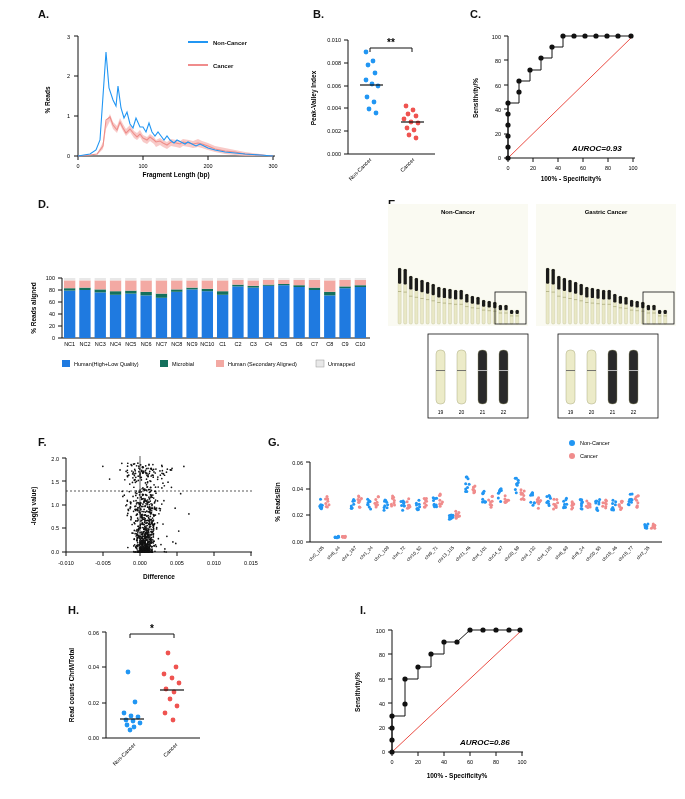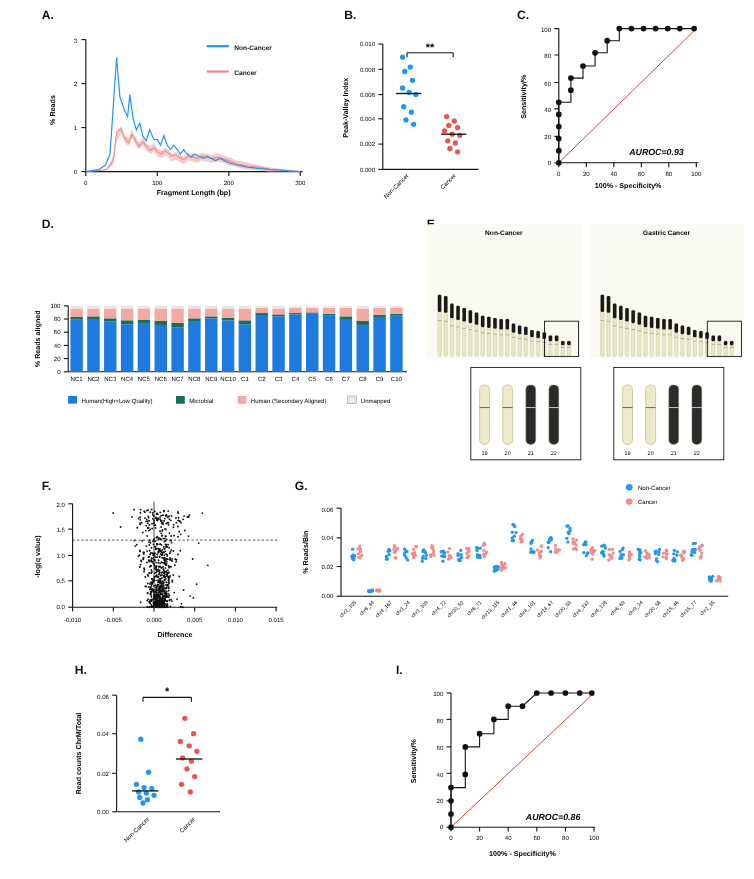--- a/index.html
+++ b/index.html
@@ -131,21 +131,21 @@
       <circle cx="116" cy="120" r="2.4"></circle>
     </g>
     <line x1="101" y1="104" x2="124" y2="104" stroke="#111" stroke-width="1.2"></line>
 
     <text class="tick" x="72" y="142" text-anchor="end" transform="rotate(-45 72 142)">Non-Cancer</text>
     <text class="tick" x="115" y="142" text-anchor="end" transform="rotate(-45 115 142)">Cancer</text>
   </svg>
 </div>
 
 <div class="plabel" style="left:470px;top:8px;">C.</div>
-<div class="panel" style="left:460px;top:8px;width:215px;height:165px;">
+<div class="panel" style="left:460px;top:18px;width:215px;height:165px;">
   <svg width="215" height="165" viewBox="0 0 215 165">
     <g>
       <line x1="48" y1="18" x2="48" y2="140" stroke="#111" stroke-width="1"></line>
       <line x1="48" y1="140" x2="175" y2="140" stroke="#111" stroke-width="1"></line>
       <line x1="44" y1="140" x2="48" y2="140" stroke="#111" stroke-width="1"></line>
       <line x1="44" y1="116" x2="48" y2="116" stroke="#111" stroke-width="1"></line>
       <line x1="44" y1="91" x2="48" y2="91" stroke="#111" stroke-width="1"></line>
       <line x1="44" y1="67" x2="48" y2="67" stroke="#111" stroke-width="1"></line>
       <line x1="44" y1="42" x2="48" y2="42" stroke="#111" stroke-width="1"></line>
       <line x1="44" y1="18" x2="48" y2="18" stroke="#111" stroke-width="1"></line>
@@ -1928,21 +1928,21 @@
         <circle cx="115" cy="101" r="2.4"></circle>
       <circle cx="123" cy="108" r="2.4"></circle>
     </g>
     <line x1="110" y1="78" x2="134" y2="78" stroke="#111" stroke-width="1.2"></line>
     <text class="tick" x="86" y="133" text-anchor="end" transform="rotate(-45 86 133)">Non-Cancer</text>
     <text class="tick" x="128" y="133" text-anchor="end" transform="rotate(-45 128 133)">Cancer</text>
   </svg>
 </div>
 
 <div class="plabel" style="left:360px;top:604px;">I.</div>
-<div class="panel" style="left:356px;top:612px;width:230px;height:175px;">
+<div class="panel" style="left:338px;top:612px;width:230px;height:175px;">
   <svg width="230" height="175" viewBox="0 0 230 175">
     <g>
       <line x1="54" y1="18" x2="54" y2="140" stroke="#111" stroke-width="1"></line>
       <line x1="54" y1="140" x2="185" y2="140" stroke="#111" stroke-width="1"></line>
       <line x1="50" y1="140" x2="54" y2="140" stroke="#111" stroke-width="1"></line>
       <line x1="50" y1="116" x2="54" y2="116" stroke="#111" stroke-width="1"></line>
       <line x1="50" y1="91" x2="54" y2="91" stroke="#111" stroke-width="1"></line>
       <line x1="50" y1="67" x2="54" y2="67" stroke="#111" stroke-width="1"></line>
       <line x1="50" y1="42" x2="54" y2="42" stroke="#111" stroke-width="1"></line>
       <line x1="50" y1="18" x2="54" y2="18" stroke="#111" stroke-width="1"></line>

